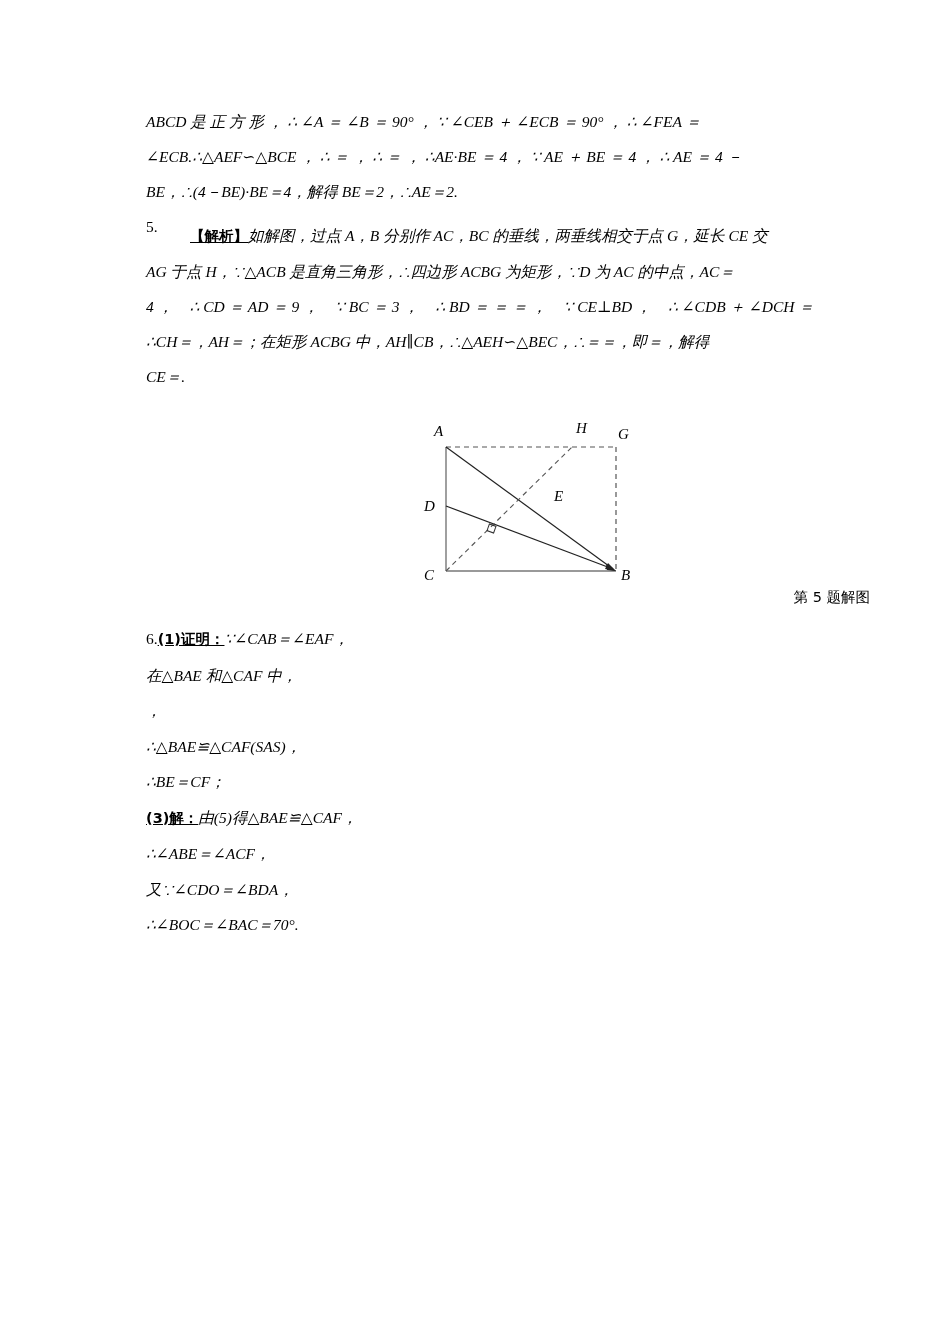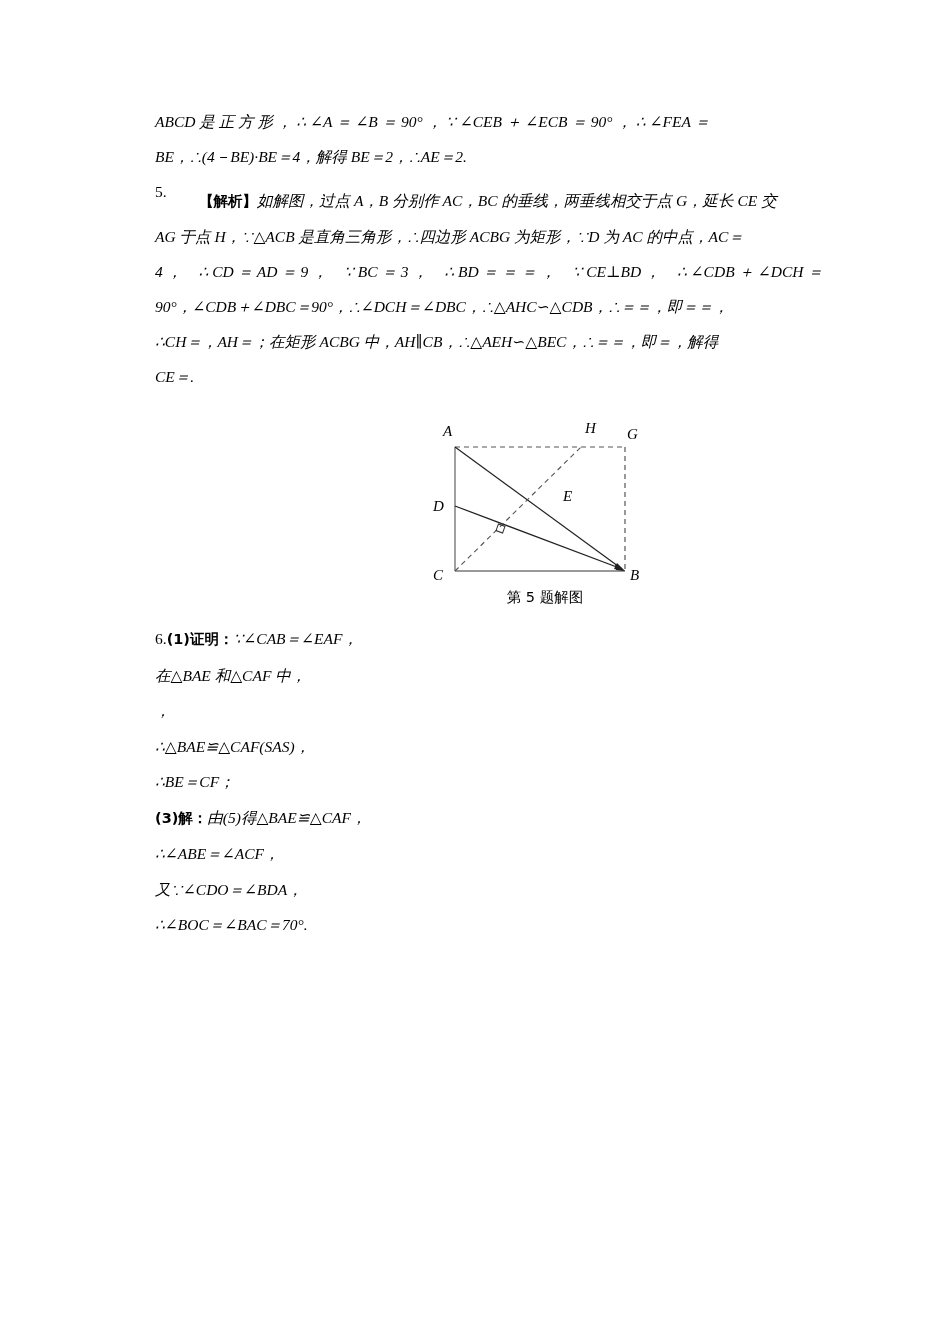--- a/index.html
+++ b/index.html
@@ -10,35 +10,36 @@
   body {
     width: 950px;
     height: 1344px;
     position: relative;
     font-family: "Liberation Serif", "DejaVu Serif", serif;
     color: #000000;
     overflow: hidden;
   }
   .page {
     position: absolute;
-    left: 13px; top: 0;
+    left: 4px; top: 0;
     width: 814px;
     height: 1344px;
   }
   .content {
     position: absolute;
     left: 142px;
     top: 104px;
     width: 668px;
   }
   .it {
     font-style: italic;
   }
   .bold {
     font-weight: bold;
+    text-decoration: underline;
   }
   .han {
     font-family: "DejaVu Sans", "Liberation Sans", sans-serif;
     font-style: normal;
     font-size: 14.5px;
   }
   .num {
     font-style: normal;
   }
 
@@ -88,21 +89,21 @@
     left: 258px;
     top: 0;
   }
   .fig-caption {
     text-align: center;
     font-size: 14.5px;
     font-family: "DejaVu Sans", "Liberation Sans", sans-serif;
     margin-top: 2px;
     width: 668px;
   }
-  .cap-left { margin-left: 56px; }
+  .cap-left { margin-left: 56px; text-align: right; }
 
   
   .p6 {
     margin-top: 14px;
   }
   .p6 .line {
     font-size: 15.5px;
     line-height: 35.5px;
     white-space: nowrap;
   }
@@ -116,20 +117,28 @@
 
 <div class="page">
   <div class="content">
 
     <div class="block1">
       <div class="line spread">
         <span class="it">ABCD 是 正 方 形 ，</span>
         <span class="it">∴ ∠A ＝ ∠B ＝ 90° ，</span>
         <span class="it">∵ ∠CEB ＋ ∠ECB ＝ 90° ，</span>
         <span class="it">∴ ∠FEA ＝</span>
+      </div>
+      <div class="line spread">
+        <span class="it">∠ECB.∴△AEF∽△BCE ，</span>
+        <span class="it">∴ ＝ ，</span>
+        <span class="it">∴ ＝ ，</span>
+        <span class="it">∴AE·BE ＝ 4 ，</span>
+        <span class="it">∵ AE ＋ BE ＝ 4 ，</span>
+        <span class="it">∴ AE ＝ 4 －</span>
       </div>
       <div class="line">
         <span class="it">BE，∴(4－BE)·BE＝4，解得 BE＝2，∴AE＝2.</span>
       </div>
     </div>
 
     <div class="item">
       <span class="item-num">5.</span>
       <div class="item-body">
         <div class="line item5-first">
@@ -138,23 +147,20 @@
         <div class="line">
           <span class="it">AG 于点 H，∵△ACB 是直角三角形，∴四边形 ACBG 为矩形，∵D 为 AC 的中点，AC＝</span>
         </div>
         <div class="line spread">
           <span class="it">4 ，</span>
           <span class="it">∴ CD ＝ AD ＝ 9 ，</span>
           <span class="it">∵ BC ＝ 3 ，</span>
           <span class="it">∴ BD ＝ ＝ ＝ ，</span>
           <span class="it">∵ CE⊥BD ，</span>
           <span class="it">∴ ∠CDB ＋ ∠DCH ＝</span>
-        </div>
-        <div class="line">
-          <span class="it">90°，∠CDB＋∠DBC＝90°，∴∠DCH＝∠DBC，∴△AHC∽△CDB，∴＝＝，即＝＝，</span>
         </div>
         <div class="line">
           <span class="it">∴CH＝，AH＝；在矩形 ACBG 中，AH∥CB，∴△AEH∽△BEC，∴＝＝，即＝，解得</span>
         </div>
         <div class="line">
           <span class="it">CE＝.</span>
         </div>
       </div>
     </div>
 

